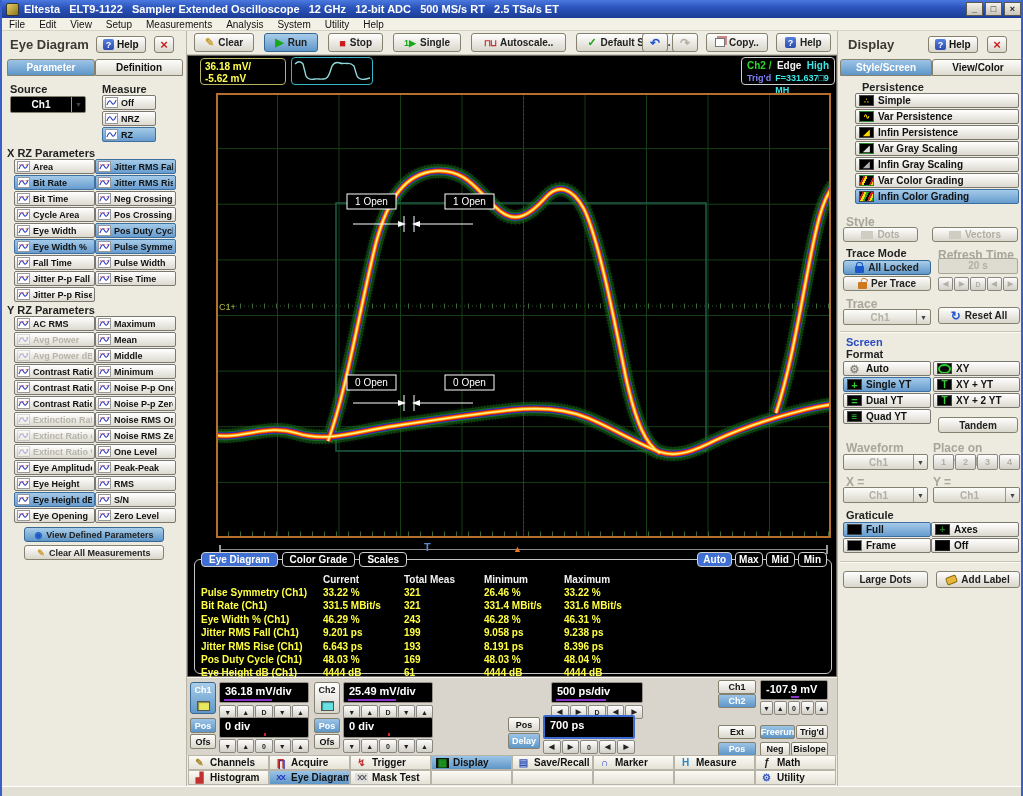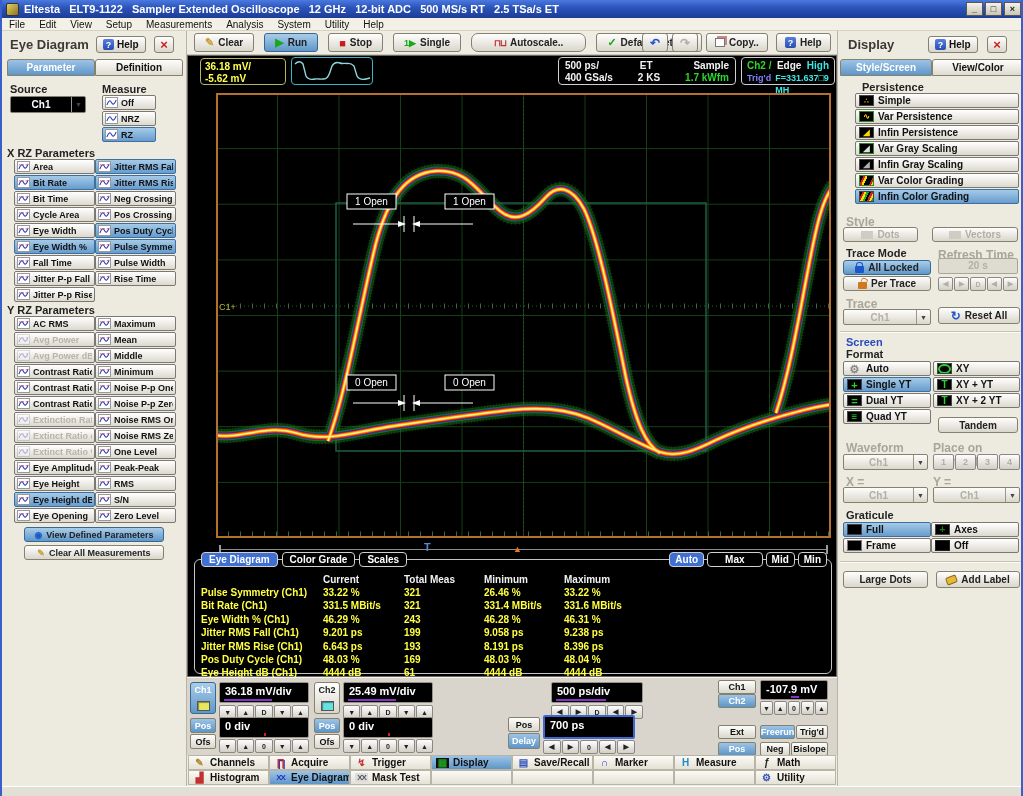--- a/index.html
+++ b/index.html
@@ -650,21 +650,21 @@
       </span>
   </div>
 
   <div class="toolbar">
     <div style="position:absolute;left:7px;top:2px;display:flex;gap:10px;">
 
     <span class="btn tbtn" style="position:static;padding:0 10px;" data-icon="broom">Clear</span>
         <span class="btn tbtn sel" style="position:static;padding:0 10px;" data-icon="play">Run</span>
         <span class="btn tbtn" style="position:static;padding:0 10px;" data-icon="stop">Stop</span>
         <span class="btn tbtn" style="position:static;padding:0 10px;" data-icon="single">Single</span>
-        <span class="btn tbtn" style="position:static;padding:0 22px;border-radius:7px;" data-icon="autoscale">Autoscale..</span>
+        <span class="btn tbtn" style="position:static;padding:0 12px;" data-icon="autoscale">Autoscale..</span>
         <span class="btn tbtn" style="position:static;padding:0 10px;" data-icon="check">Default Setup..</span>
       </div>
     <span class="btn" style="position:absolute;left:455px;top:2px;width:26px;height:19px;color:#2255cc;font-size:12px;">↶</span>
     <span class="btn dis" style="position:absolute;left:485px;top:2px;width:26px;height:19px;font-size:12px;">↷</span>
     <span class="btn" style="position:absolute;left:519px;top:2px;height:19px;padding:8px 8px;">
       <span style="width:10px;height:9px;border:1px solid #777;background:#fff;box-shadow:2px -2px 0 #c88;"></span>
       <span>Copy..</span>
       </span>
     <span class="btn" style="position:absolute;left:589px;top:2px;height:19px;padding:0 8px;">
       <span class="qicon">?</span>
@@ -675,32 +675,20 @@
   <div class="scope">
 
     <div class="lcdbox ybox infotxt" style="left:12px;top:2px;width:86px;height:27px;padding:2px 4px;">
       <div class="yel">36.18 mV/</div>
       <div class="yel">-5.62 mV</div>
     </div>
     <div class="lcdbox cybox" style="left:103px;top:1px;width:82px;height:28px;">
       <svg width="80" height="26" viewBox="0 0 80 26">
         <path d="M3,6 C6,3 9,3 11,6 L14,18 C16,21.5 19,22 23,21 C26,20.5 28,21.5 31,21 C34,21.5 36,20 38,14 L40,8 C42,4.5 45,4 48,5 C50,6 52,5 55,5.5 C58,5 60,6 62,8 L65,18 C67,21.5 70,22 74,21 L78,20" stroke="#8fd8dc" stroke-width="1.4" fill="none"></path>
       </svg>
-    </div>
-    <div class="lcdbox infotxt" style="left:370px;top:1px;width:178px;height:28px;padding:2px 6px;">
-      <div style="display:flex;justify-content:space-between;">
-        <span class="wht">500 ps/</span>
-        <span class="wht">ET</span>
-        <span class="wht">Sample</span>
-      </div>
-      <div style="display:flex;justify-content:space-between;">
-        <span class="wht">400 GSa/s</span>
-        <span class="wht">2 KS</span>
-        <span class="grn">1.7 kWfm</span>
-      </div>
     </div>
     <div class="lcdbox infotxt" style="left:553px;top:1px;width:94px;height:28px;padding:2px 5px;">
       <div style="display:flex;gap:5px;justify-content:space-between;">
         <span class="grn">Ch2 /</span>
         <span class="wht">Edge</span>
         <span class="cyn">High</span>
       </div>
       <div style="display:flex;gap:4px;justify-content:space-between;font-size:9px;">
         <span class="pur">Trig'd</span>
         <span class="cyn">F=331.637□9 MH</span>
@@ -822,21 +810,21 @@
       <div class="resbox"></div>
       <div style="position:absolute;left:8px;top:0;display:flex;gap:4px;">
 
       <span class="restab sel" style="position:static;">Eye Diagram</span>
           <span class="restab" style="position:static;">Color Grade</span>
           <span class="restab" style="position:static;">Scales</span>
         </div>
       <div style="position:absolute;right:6px;top:0;display:flex;gap:3px;">
 
       <span class="restab sel" style="position:static;padding:0 5px;">Auto</span>
-          <span class="restab" style="position:static;padding:0 17px;">Max</span>
+          <span class="restab" style="position:static;padding:0 3px;">Max</span>
           <span class="restab" style="position:static;padding:0 5px;">Mid</span>
           <span class="restab" style="position:static;padding:0 5px;">Min</span>
         </div>
       <div class="resgrid">
         <span class="hdr"></span>
         <span class="hdr">Current</span>
         <span class="hdr">Total Meas</span>
         <span class="hdr">Minimum</span>
         <span class="hdr">Maximum</span>
       </div>

